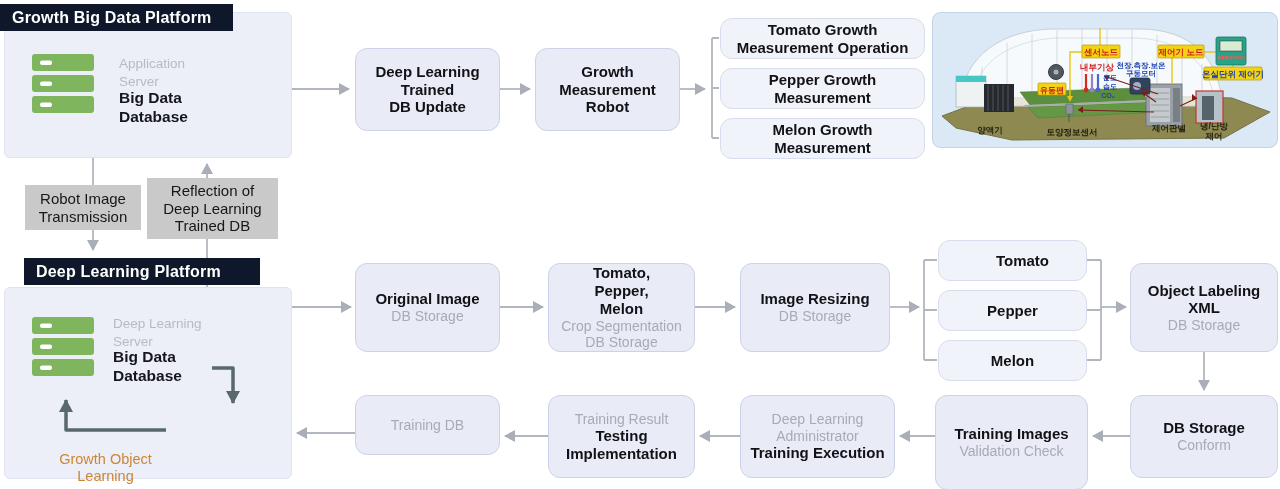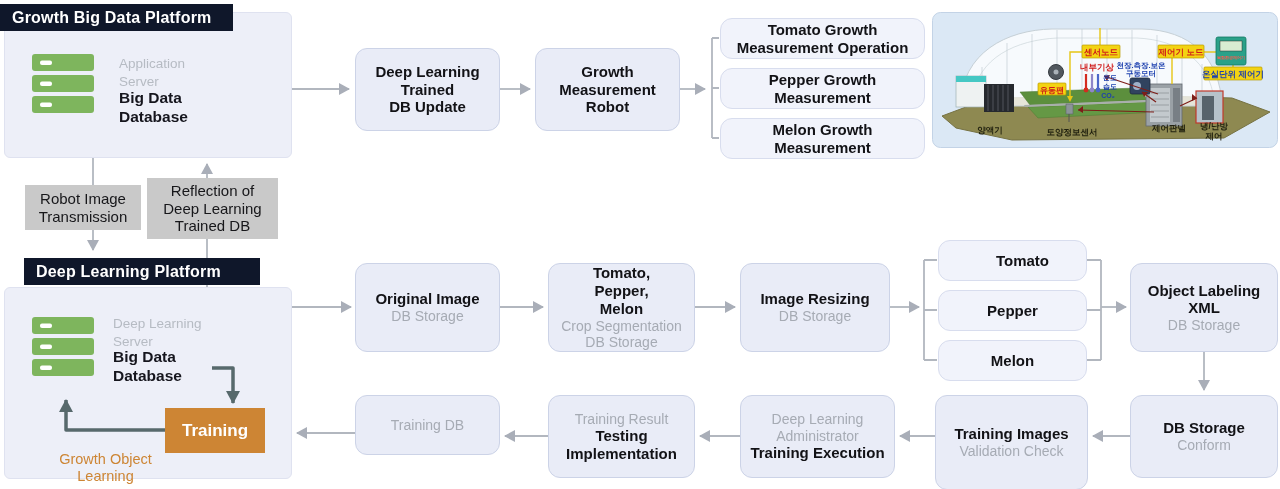--- a/index.html
+++ b/index.html
@@ -133,21 +133,20 @@
     <rect x="0" y="21" width="62" height="17" rx="3" fill="#7eb55d"></rect>
     <rect x="0" y="42" width="62" height="17" rx="3" fill="#7eb55d"></rect>
     <rect x="8" y="6.5" width="12" height="4.5" rx="2" fill="#ffffff"></rect>
     <rect x="8" y="27.5" width="12" height="4.5" rx="2" fill="#ffffff"></rect>
     <rect x="8" y="48.5" width="12" height="4.5" rx="2" fill="#ffffff"></rect>
   </svg>
   <div class="srv-role" style="left:113px;top:315px;">Deep Learning
 Server</div>
   <div class="srv-name" style="left:113px;top:348px;">Big Data
 Database</div>
-  <div class="training" style="left:165px;top:408px;width:100px;height:45px;">Training</div>
   <div class="loop-label" style="left:38px;top:451px;width:135px;">Growth Object
 Learning</div>
 
   <div class="box" style="left:355px;top:263px;width:145px;height:89px;">
     <span class="b">Original Image</span>
     <span class="g">DB Storage</span>
   </div>
   <div class="box" style="left:548px;top:263px;width:147px;height:89px;">
     <span class="b">Tomato,
 Pepper,

